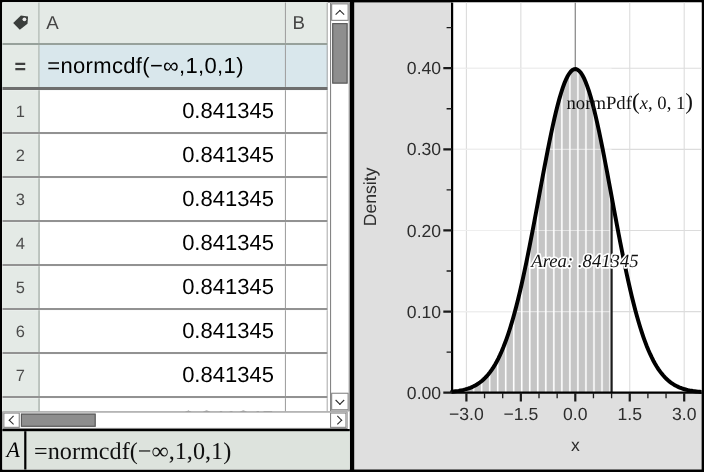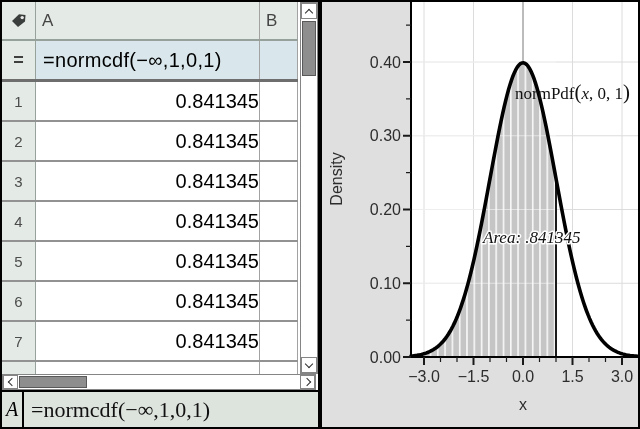--- a/index.html
+++ b/index.html
@@ -17,21 +17,21 @@
   .data-row { height:40px; border-bottom:2px solid #929292; background:#fff; }
   .c-head { width:34px; flex:none; background:#e4eae6; border-right:1px solid #98a29c;
             display:flex; align-items:center; justify-content:center; }
   .c-a { width:224px; flex:none; border-right:1px solid #a2a2a2; display:flex; align-items:center; }
   .c-b { width:38px; flex:none; border-right:1px solid #a2a2a2; display:flex; align-items:center; }
   .header-row .c-a, .header-row .c-b { background:#e4eae6; padding-left:6px; color:#454545; font-size:17px; }
   .formula-row .c-a, .formula-row .c-b { background:#d9e7ec; }
   .formula-row .c-a { padding-left:7px; font-size:20px; color:#000; letter-spacing:.3px; white-space:nowrap; }
   .eq-sym { font-size:18px; font-weight:700; color:#3f3f3f; }
   .rownum { font-size:15px; color:#4c4c4c; }
-  .val { justify-content:flex-end; font-size:20px; color:#000; }
+  .val { justify-content:flex-end; padding-right:10px; font-size:20px; color:#000; }
 
   
   .vscroll { position:absolute; left:298px; top:0; width:18px; height:372px; background:#fff; border:1px solid #858585; }
   .vscroll .sbtn { position:absolute; left:0; right:0; height:16px; background:#fff; border:1px solid #858585;
                    display:flex; align-items:center; justify-content:center; }
   .vscroll .sbtn.top { top:0; } .vscroll .sbtn.bot { bottom:0; }
   .vthumb { position:absolute; left:1px; top:18px; width:14px; height:55px; background:#8e8e8e; border:1px solid #595959; }
   .hscroll { position:absolute; left:0; top:372px; width:314px; height:16px; background:#fff; border:1px solid #858585; }
   .hscroll .sbtn { position:absolute; top:0; bottom:0; width:15px; background:#fff; border:1px solid #858585;
                    display:flex; align-items:center; justify-content:center; }

